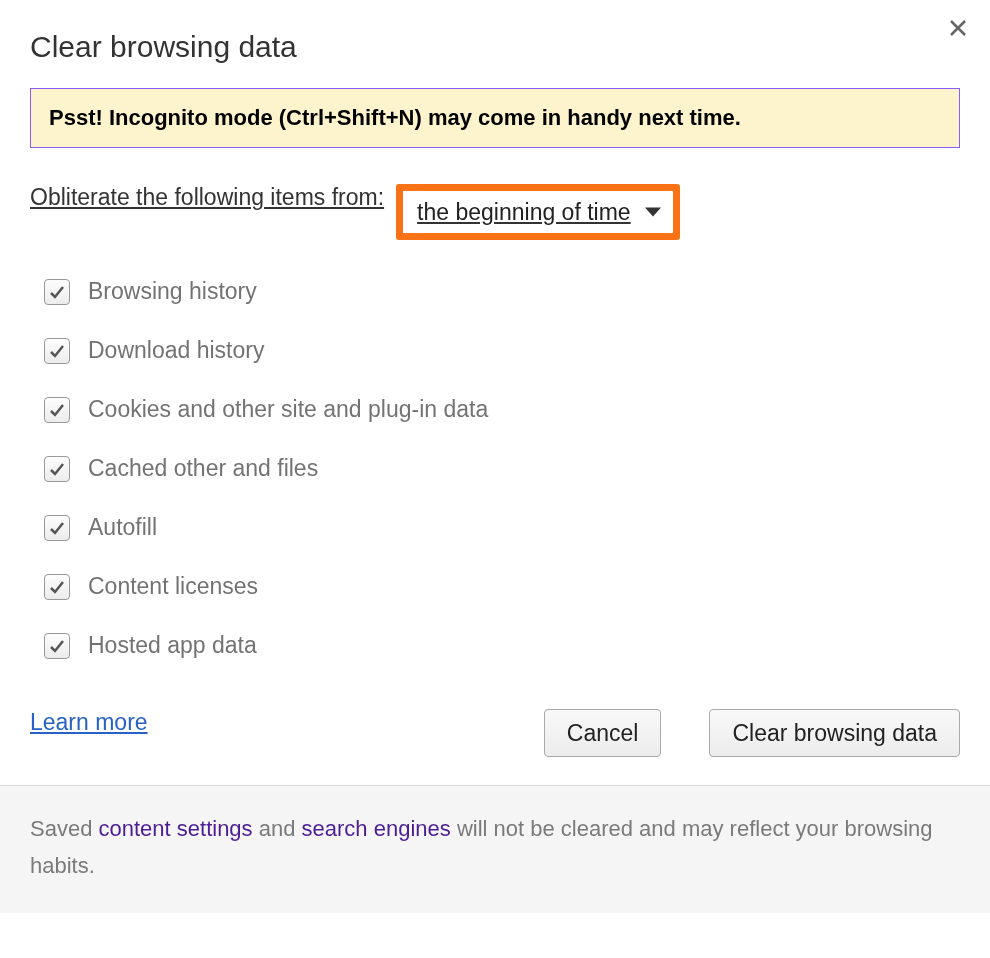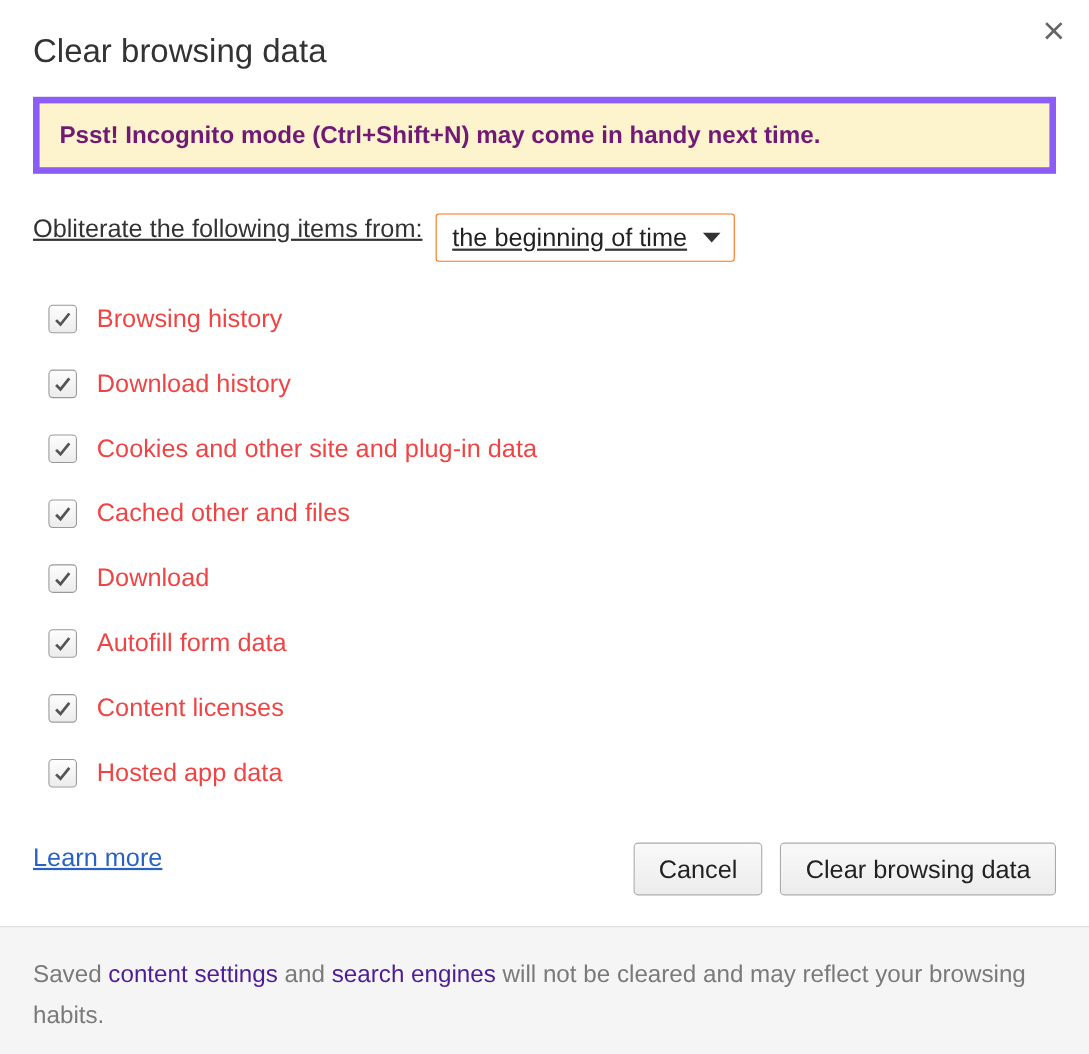--- a/index.html
+++ b/index.html
@@ -27,39 +27,39 @@
     align-items: center;
     justify-content: center;
   }
   .title {
     font-size: 30px;
     font-weight: 400;
     margin: 2px 0 24px 0;
     color: #333;
   }
   .tip-box {
-    border: 6px solid #8b5cf6;
+    border: 1px solid #8b5cf6;
     background: #fdf4ce;
     padding: 16px 18px;
     font-size: 22px;
     font-weight: 700;
-    color: #701a75;
+    color: #000000;
     margin-bottom: 36px;
   }
   .oblit-row {
     display: flex;
     align-items: flex-start;
     gap: 12px;
     font-size: 23px;
     color: #333;
     margin-bottom: 38px;
     text-decoration: underline;
   }
   .select {
-    border: 1px solid #f97316;
+    border: 7px solid #f97316;
     background: #fff;
     height: 42px;
     padding: 0 42px 0 14px;
     font-size: 23px;
     color: #222;
     border-radius: 3px;
     position: relative;
     display: inline-flex;
     align-items: center;
     cursor: pointer;
@@ -93,21 +93,21 @@
     background: linear-gradient(#fdfdfd, #ececec);
     display: inline-flex;
     align-items: center;
     justify-content: center;
     cursor: pointer;
     flex: 0 0 auto;
   }
   .checkbox svg { display: block; }
   .check-label {
     font-size: 23px;
-    color: #ef4444;
+    color: #737373;
     text-align: right;
   }
   .footer-row {
     display: flex;
     align-items: flex-start;
     justify-content: space-between;
     padding-bottom: 28px;
   }
   .learn-link {
     color: #2862c4;
@@ -123,20 +123,21 @@
     height: 48px;
     padding: 0 22px;
     font-size: 23px;
     color: #222;
     background: linear-gradient(#f9f9f9, #ececec);
     border: 1px solid #aaa;
     border-radius: 4px;
     cursor: pointer;
     display: inline-flex;
     align-items: center;
+    margin-left: 32px;
   }
   .bottom-bar {
     border-top: 1px solid #dcdcdc;
     background: #f5f5f5;
     padding: 24px 30px 28px 30px;
     font-size: 22px;
     color: #7a7a7a;
     line-height: 1.7;
   }
   .bottom-bar .link {
@@ -200,29 +201,21 @@
           </svg>
       </span>
       <span class="check-label">Cached other and files</span>
     </li>
     <li>
       <span class="checkbox">
         <svg width="16" height="16" viewBox="0 0 16 16">
             <polyline points="2,9 6,13 14,3" fill="none" stroke="#555" stroke-width="2.5"></polyline>
           </svg>
       </span>
-      <span class="check-label">Download</span>
-    </li>
-    <li>
-      <span class="checkbox">
-        <svg width="16" height="16" viewBox="0 0 16 16">
-            <polyline points="2,9 6,13 14,3" fill="none" stroke="#555" stroke-width="2.5"></polyline>
-          </svg>
-      </span>
-      <span class="check-label">Autofill form data</span>
+      <span class="check-label">Autofill</span>
     </li>
     <li>
       <span class="checkbox">
         <svg width="16" height="16" viewBox="0 0 16 16">
             <polyline points="2,9 6,13 14,3" fill="none" stroke="#555" stroke-width="2.5"></polyline>
           </svg>
       </span>
       <span class="check-label">Content licenses</span>
     </li>
     <li>

